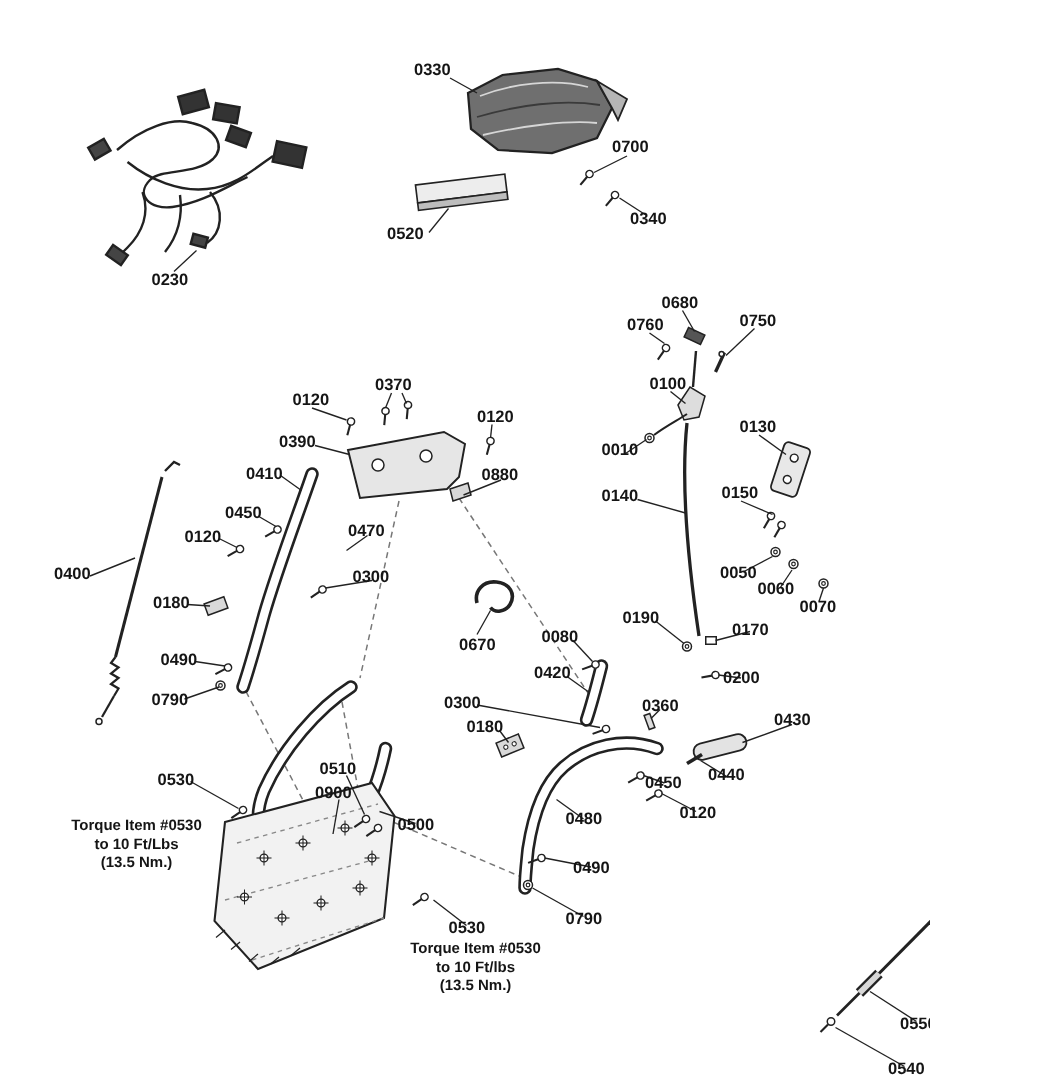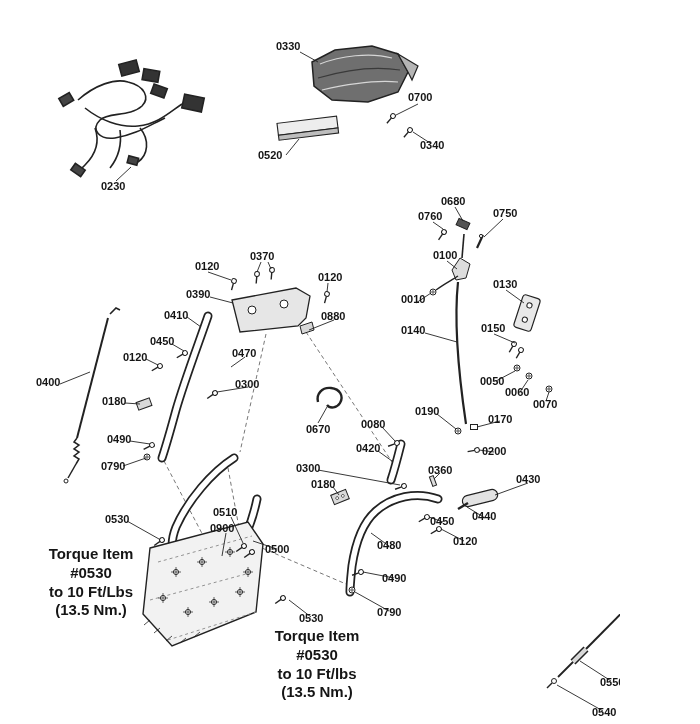--- a/index.html
+++ b/index.html
@@ -1,21 +1,21 @@
 <!DOCTYPE html>
 <html><head>
 <meta charset="utf-8">
 <style>
   html,body{margin:0;padding:0;background:#fff}
   .stage{position:relative;width:620px;height:724px;background:#fff;overflow:hidden;
          font-family:"Liberation Sans","DejaVu Sans",sans-serif}
   .stage svg{position:absolute;left:0;top:0}
   .stage svg text{font-family:"Liberation Sans","DejaVu Sans",sans-serif;font-weight:bold;
                   font-size:11px;fill:#151515}
-  .note{position:absolute;font-size:15px;font-weight:bold;color:#151515;text-align:center;
+  .note{position:absolute;font-size:10px;font-weight:bold;color:#151515;text-align:center;
         white-space:pre-line;line-height:1.25}
 </style>
 </head>
 <body>
 
 <div class="stage">
 <svg width="700" height="724" viewBox="0 0 700 724">
   <defs>
     <g id="scr">
           <circle r="2.4" fill="#fff" stroke="#222" stroke-width="1"></circle>

